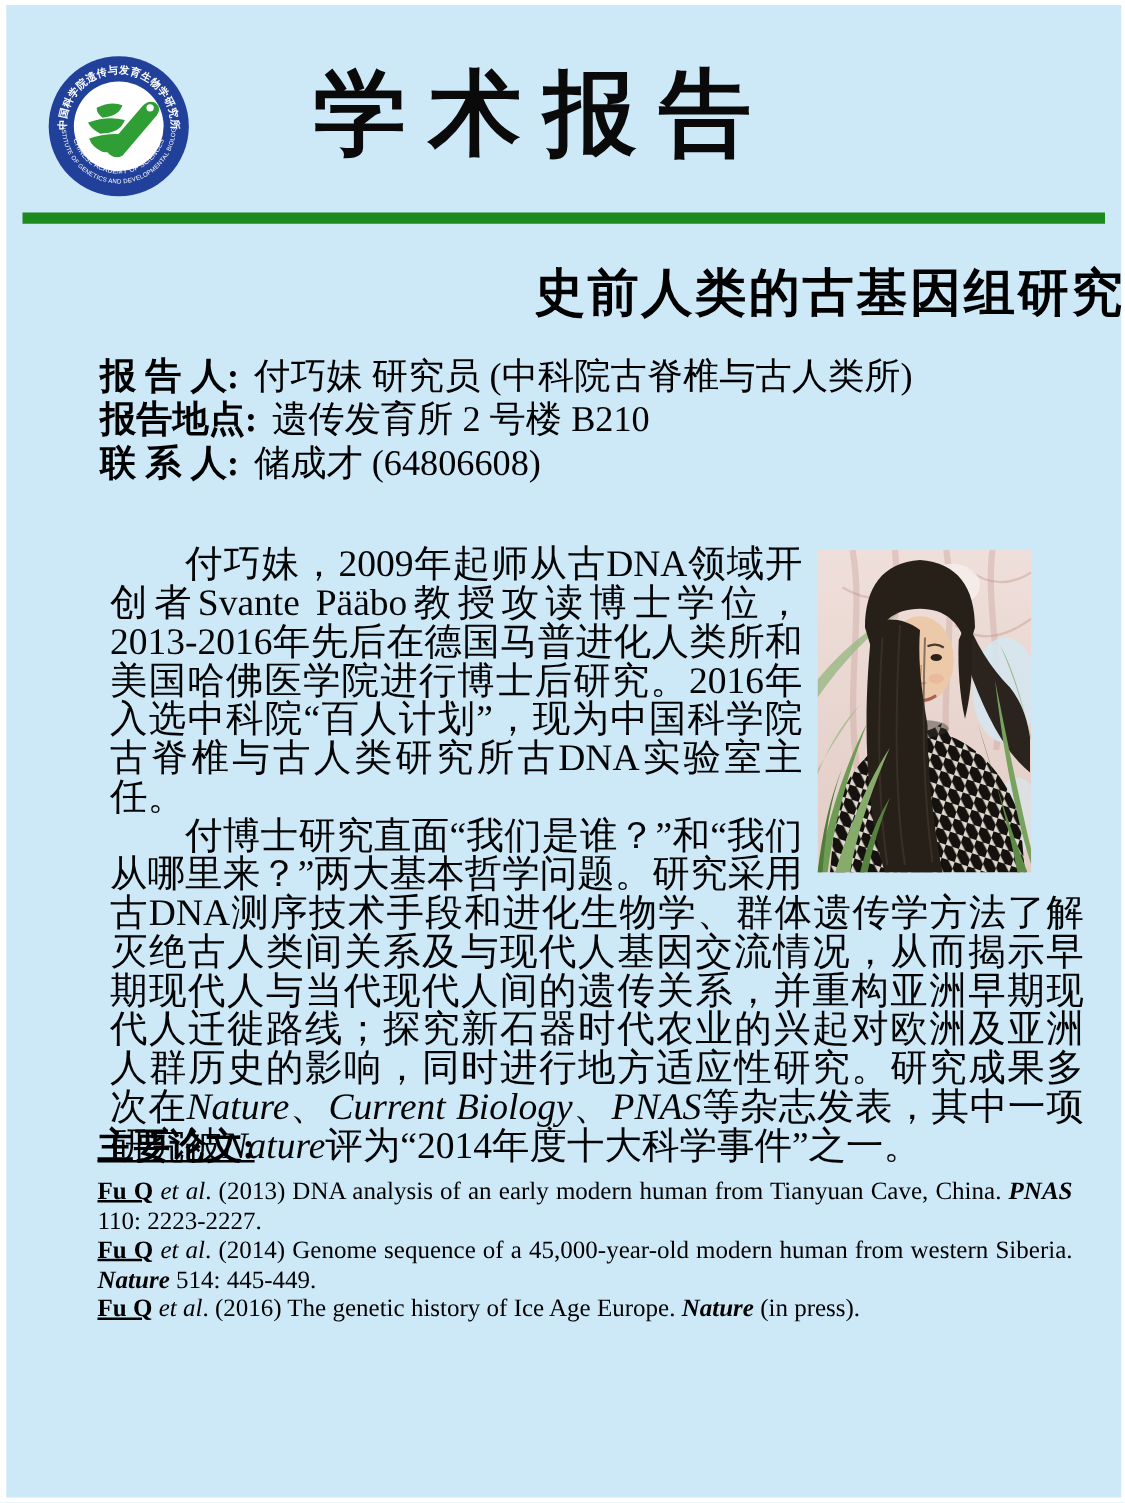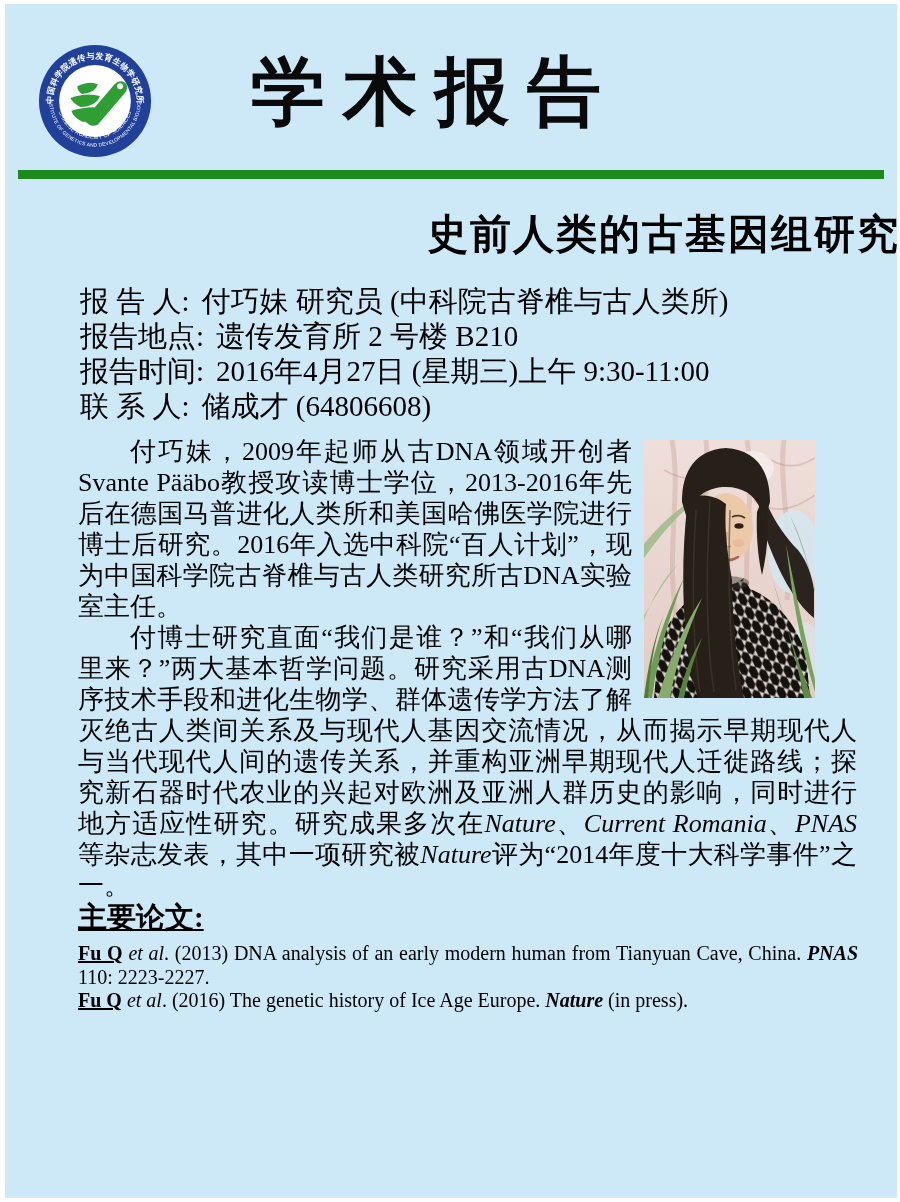--- a/index.html
+++ b/index.html
@@ -23,24 +23,24 @@
     letter-spacing:18px;color:#0a0a0a;
     font-family:"Liberation Serif","DejaVu Serif",serif;
   }
   .divider{position:absolute;left:18px;top:170px;width:866px;height:9px;background:var(--divider,#1d8a1d);}
   .seminar-title{
     position:absolute;top:206px;left:0;right:0;margin:0;text-align:right;
     font-size:41px;line-height:56px;font-weight:bold;color:#000;letter-spacing:2px;
   }
   .info{position:absolute;left:80px;top:284px;width:795px;font-size:29px;color:#000;}
   .info-row{line-height:35px;white-space:nowrap;}
-  .info-label{font-weight:normal;margin-right:12px;}
+  .info-label{font-weight:bold;margin-right:12px;}
   .bio{
-    position:absolute;left:78px;top:436px;width:779px;
-    font-size:26px;line-height:31px;color:#050505;
+    position:absolute;left:88px;top:436px;width:779px;
+    font-size:30px;line-height:31px;color:#050505;
     text-align:justify;
   }
   .bio p{margin:0;text-indent:2em;}
   .photo{float:right;width:171px;height:258px;margin:4px 42px 12px 12px;}
   .photo svg{display:block;width:171px;height:258px;}
   .pubs{position:absolute;left:78px;top:898px;width:780px;color:#000;}
   .pubs-heading{margin:0 0 6px 0;font-size:29px;line-height:38px;font-weight:bold;text-decoration:underline;}
   .pub{margin:0;font-size:20px;line-height:23.6px;text-align:justify;}
   .b{font-weight:bold;}
   .i{font-style:italic;}
@@ -86,23 +86,20 @@
   <div class="divider"></div>
 
   <h2 class="seminar-title">史前人类的古基因组研究</h2>
 
   <div class="info">
     <div class="info-row">
       <span class="info-label">报 告 人:</span><span class="info-value">付巧妹 研究员 (中科院古脊椎与古人类所)</span>
     </div>
     <div class="info-row">
       <span class="info-label">报告地点:</span><span class="info-value">遗传发育所 2 号楼 B210</span>
-    </div>
-    <div class="info-row">
-      <span class="info-label">报告时间:</span><span class="info-value">2016年4月27日 (星期三)上午 9:30-11:00</span>
     </div>
     <div class="info-row">
       <span class="info-label">联 系 人:</span><span class="info-value">储成才 (64806608)</span>
     </div>
   </div>
 
   <div class="bio">
     <div class="photo">
       <svg viewBox="0 0 171 258" preserveAspectRatio="none">
         <defs>
@@ -168,21 +165,22 @@
           <path d="M0,180 C8,158 20,138 34,124 C20,142 8,162 0,176 Z" fill="#a3bd8e" opacity="0.85"></path>
           <path d="M0,258 C4,226 10,198 20,174 C10,200 6,230 4,258 Z" fill="#4f7c39"></path>
           <path d="M34,258 C40,234 48,214 58,198 C50,218 44,238 40,258 Z" fill="#55823f"></path>
           <path d="M171,252 C156,204 148,156 142,104 C152,154 162,202 171,240 Z" fill="#7aa25f"></path>
           <path d="M168,258 C150,212 138,172 128,138 C140,176 152,216 160,258 Z" fill="#5d8a44"></path>
           <path d="M171,152 C164,122 157,96 146,76 C157,100 165,128 171,150 Z" fill="#8fb076" opacity="0.9"></path>
         </g>
       </svg>
     </div>
     <p><span>付巧妹，2009年起师从古DNA领域开创者Svante Pääbo教授攻读博士学位，2013-2016年先后在德国马普进化人类所和美国哈佛医学院进行博士后研究。2016年入选中科院“百人计划”，现为中国科学院古脊椎与古人类研究所古DNA实验室主任。</span></p>
-    <p><span>付博士研究直面“我们是谁？”和“我们从哪里来？”两大基本哲学问题。研究采用古DNA测序技术手段和进化生物学、群体遗传学方法了解灭绝古人类间关系及与现代人基因交流情况，从而揭示早期现代人与当代现代人间的遗传关系，并重构亚洲早期现代人迁徙路线；探究新石器时代农业的兴起对欧洲及亚洲人群历史的影响，同时进行地方适应性研究。研究成果多次在</span><span class="i">Nature</span><span>、</span><span class="i">Current Romania</span><span>、</span><span class="i">PNAS</span><span>等杂志发表，其中一项研究被</span><span class="i">Nature</span><span>评为“2014年度十大科学事件”之一。</span></p>
+    <p><span>付博士研究直面“我们是谁？”和“我们从哪里来？”两大基本哲学问题。研究采用古DNA测序技术手段和进化生物学、群体遗传学方法了解灭绝古人类间关系及与现代人基因交流情况，从而揭示早期现代人与当代现代人间的遗传关系，并重构亚洲早期现代人迁徙路线；探究新石器时代农业的兴起对欧洲及亚洲人群历史的影响，同时进行地方适应性研究。研究成果多次在</span><span class="i">Nature</span><span>、</span><span class="i">Current Biology</span><span>、</span><span class="i">PNAS</span><span>等杂志发表，其中一项研究被</span><span class="i">Nature</span><span>评为“2014年度十大科学事件”之一。</span></p>
   </div>
 
   <div class="pubs">
     <h3 class="pubs-heading">主要论文:</h3>
     <p class="pub"><span class="b u">Fu Q</span><span> </span><span class="i">et al</span><span>. (2013) DNA analysis of an early modern human from Tianyuan Cave, China. </span><span class="b i">PNAS</span><span> 110: 2223-2227.</span></p>
+    <p class="pub"><span class="b u">Fu Q</span><span> </span><span class="i">et al</span><span>. (2014) Genome sequence of a 45,000-year-old modern human from western Siberia. </span><span class="b i">Nature</span><span> 514: 445-449.</span></p>
     <p class="pub"><span class="b u">Fu Q</span><span> </span><span class="i">et al</span><span>. (2016) The genetic history of Ice Age Europe. </span><span class="b i">Nature</span><span> (in press).</span></p>
   </div>
 </div>
 
 </body></html>

